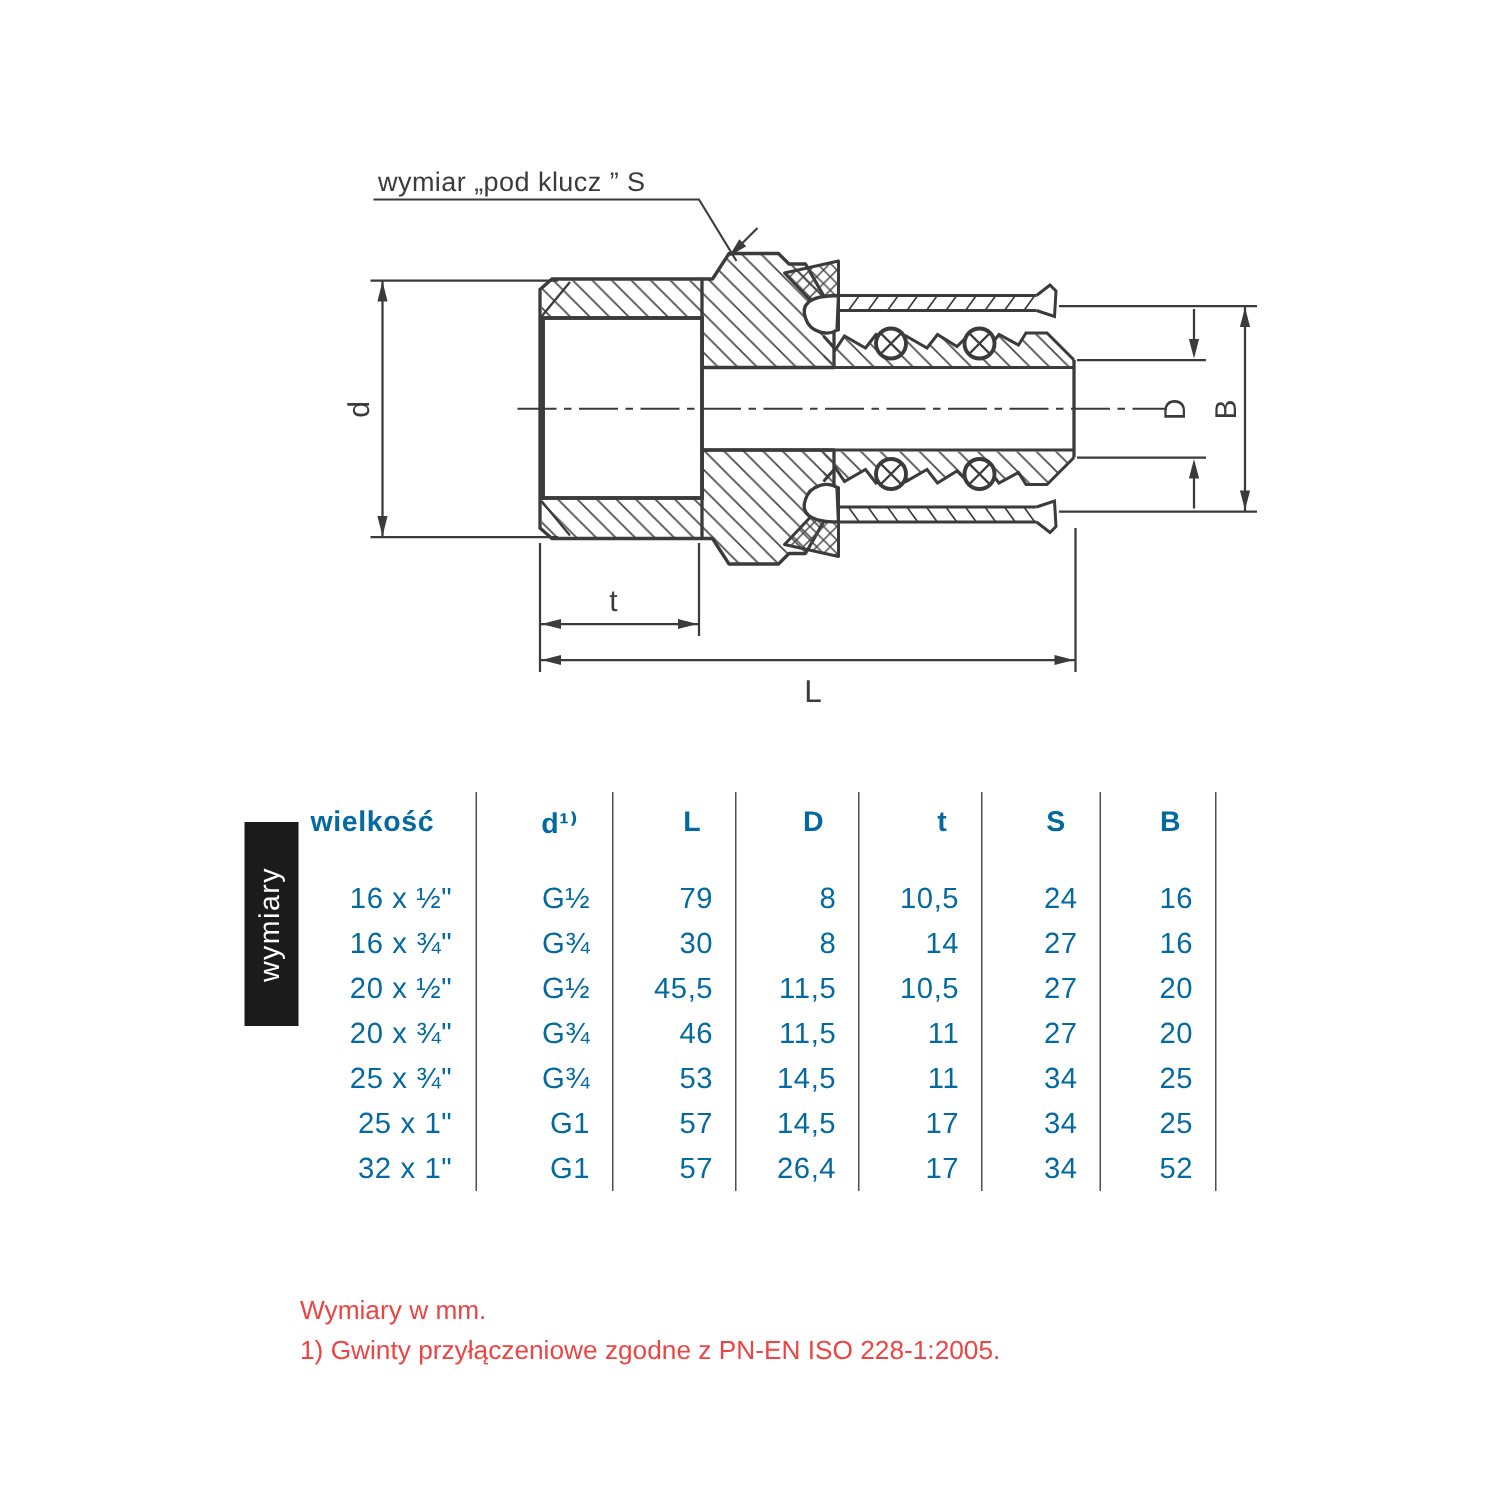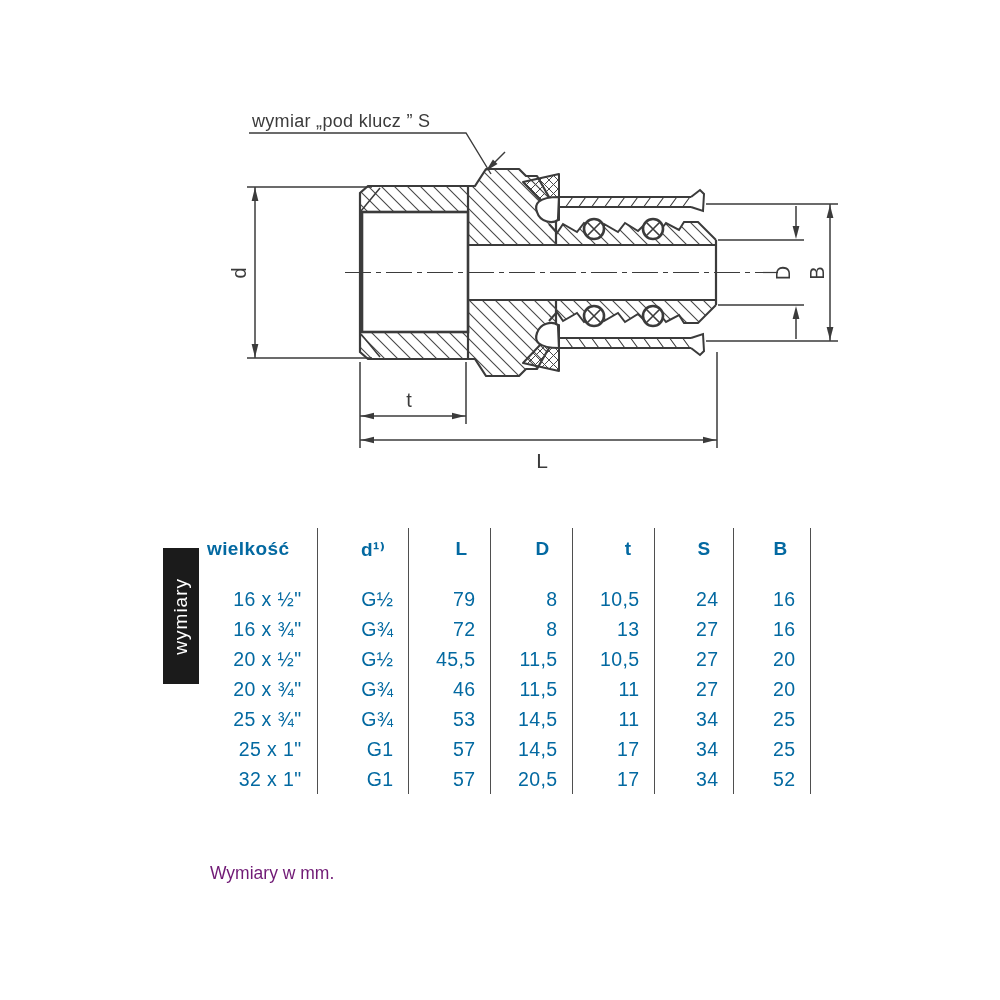--- a/index.html
+++ b/index.html
@@ -28,21 +28,21 @@
     border-right:1.3px solid #4f4f4f;
     padding:0 14px 0 0;text-align:right;white-space:nowrap;
     font-weight:normal;
   }
   table.dims thead th{font-weight:bold;font-size:19px;height:42px;padding-right:22px;vertical-align:middle;text-align:right;}
   table.dims thead th.c-size{text-align:left;padding-left:7px;padding-right:0;}
   table.dims tr.spacer td{height:14px;padding:0;}
   table.dims tbody tr.r td{height:30px;}
   table.dims td.c-size{padding-right:15px;}
 
-  .notes{position:absolute;left:210px;top:860px;font-size:17.5px;color:#701a75;line-height:1.52;}
+  .notes{position:absolute;left:200px;top:860px;font-size:17.5px;color:#ef4444;line-height:1.52;}
   .notes div{white-space:nowrap;}
 </style>
 </head>
 <body>
 
 <div id="page">
 
   <svg id="tech-drawing" width="1000" height="530" viewBox="0 0 1000 530">
     <defs>
       <pattern id="h1" width="13" height="13" patternUnits="userSpaceOnUse">
@@ -192,23 +192,23 @@
         <td>G½</td>
         <td>79</td>
         <td>8</td>
         <td>10,5</td>
         <td>24</td>
         <td>16</td>
       </tr>
       <tr class="r">
         <td class="c-size">16 x ¾"</td>
         <td>G¾</td>
-        <td>72</td>
+        <td>30</td>
         <td>8</td>
-        <td>13</td>
+        <td>14</td>
         <td>27</td>
         <td>16</td>
       </tr>
       <tr class="r">
         <td class="c-size">20 x ½"</td>
         <td>G½</td>
         <td>45,5</td>
         <td>11,5</td>
         <td>10,5</td>
         <td>27</td>
@@ -238,25 +238,26 @@
         <td>57</td>
         <td>14,5</td>
         <td>17</td>
         <td>34</td>
         <td>25</td>
       </tr>
       <tr class="r">
         <td class="c-size">32 x 1"</td>
         <td>G1</td>
         <td>57</td>
-        <td>20,5</td>
+        <td>26,4</td>
         <td>17</td>
         <td>34</td>
         <td>52</td>
       </tr>
     </tbody>
   </table>
 
   <div class="notes">
     <div>Wymiary w mm.</div>
+    <div>1) Gwinty przyłączeniowe zgodne z PN-EN ISO 228-1:2005.</div>
   </div>
 
 </div>
 
 </body></html>

